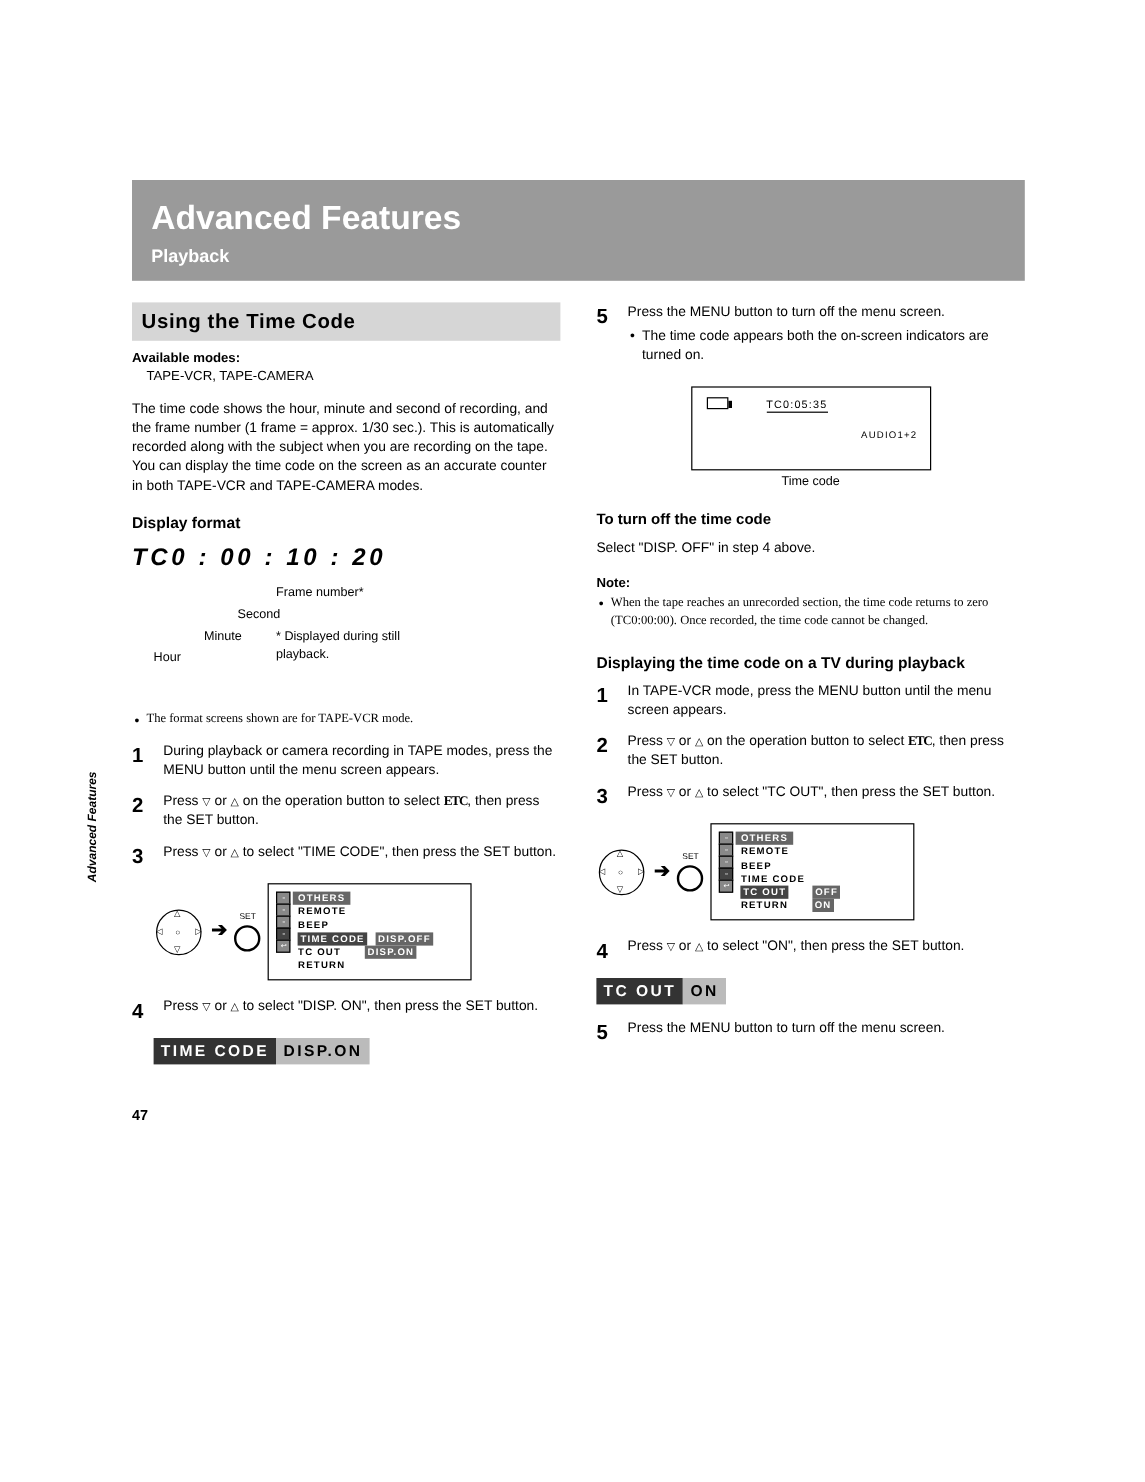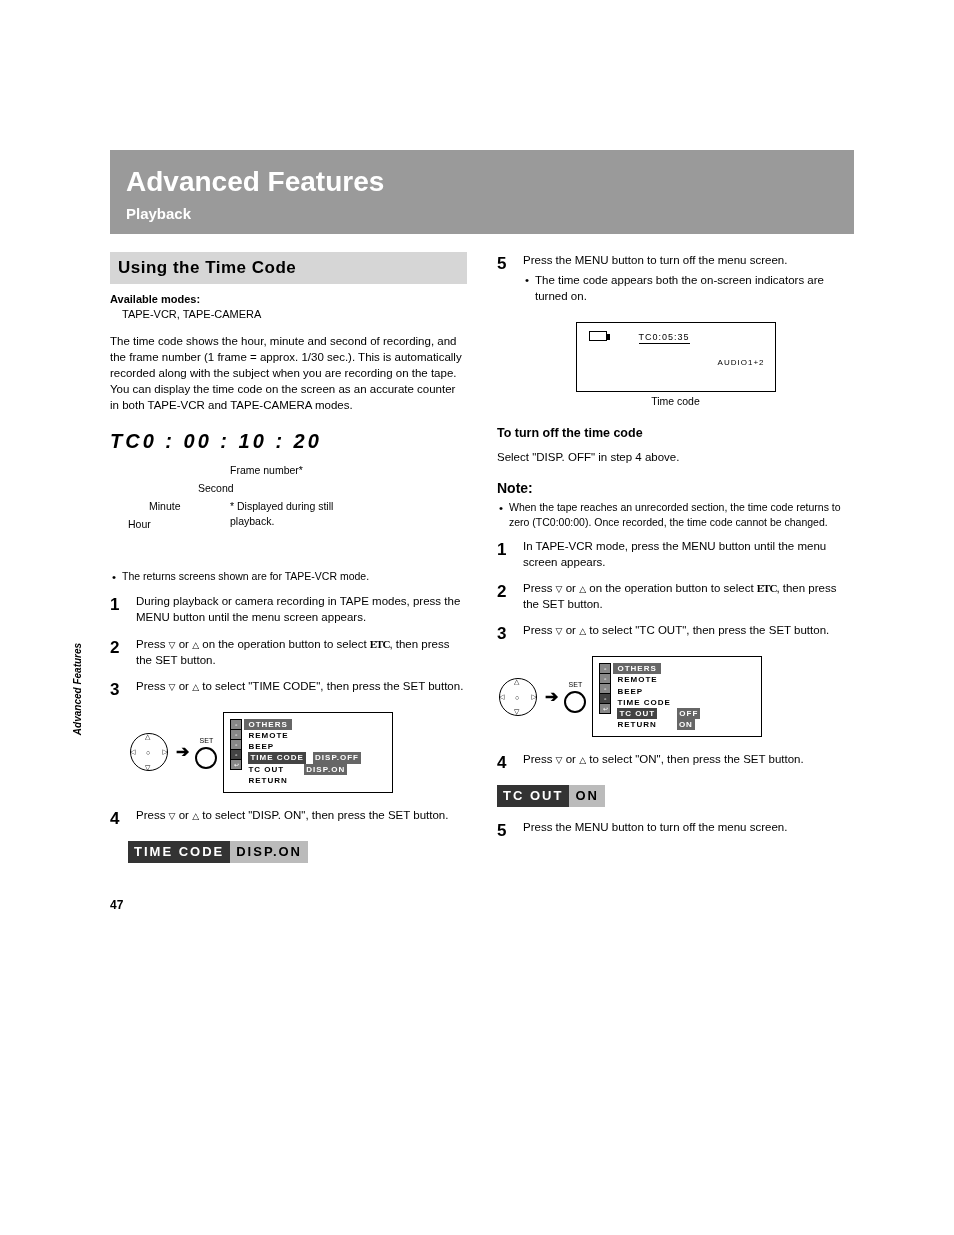--- a/index.html
+++ b/index.html
@@ -39,21 +39,21 @@
   .step-num { font-size: 17px; font-weight: bold; min-width: 14px; }
   .step-body { font-size: 11.5px; }
   .bullet { display: flex; gap: 6px; font-size: 11.5px; margin-bottom: 8px; }
   .bullet .dot { margin-left: 2px; }
   .tri { font-size: 9px; display: inline; }
   .etc { font-family: serif; font-style: normal; letter-spacing: -1px; font-weight: bold; font-size: 11px; }
   .tc-format { text-align: left; margin-bottom: 6px; font-style: italic; }
   .tc-big { font-family: "Arial Black", Arial, sans-serif; font-weight: 900; font-size: 20px; letter-spacing: 3px; }
   .tc-diag { position: relative; height: 100px; margin-bottom: 8px; }
   .tc-diag .lbl { position: absolute; font-size: 10.5px; white-space: nowrap; }
-  .note-small { font-size: 10.5px; }
+  .note-small { font-size: 10.5px; font-family: Liberation Serif, serif; }
   .menu-block { display: flex; align-items: center; gap: 6px; margin: 4px 0 14px 18px; }
   .nav-pad {
     width: 42px; height: 42px; position: relative; display: flex; justify-content: center; align-items: center;
   }
   .nav-pad .ring { width: 38px; height: 38px; border: 1.5px solid #000; border-radius: 50%; position: relative; }
   .nav-pad .glyph { position: absolute; font-size: 7px; }
   .nav-set { display: flex; flex-direction: column; align-items: center; font-size: 7px; gap:1px;}
   .nav-set .circ { width: 22px; height: 22px; border: 2.5px double #000; border-radius: 50%; }
   .arrow-r { font-size: 16px; font-weight: bold; }
   .osd-box {
@@ -83,21 +83,21 @@
   .screen-demo {
     border: 1.5px solid #000; width: 200px; height: 70px; margin: 8px auto 2px; position: relative;
     font-family: "Arial Black", Arial, sans-serif; font-size: 9px; font-weight:400;
   }
   .screen-demo .batt { position: absolute; top: 8px; left: 12px; width:18px; height:10px; border:1.5px solid #000; }
   .screen-demo .batt::after{content:""; position:absolute; right:-4px; top:2px; width:3px; height:6px; background:#000;}
   .screen-demo .tc { position: absolute; top: 8px; left: 62px; letter-spacing:1px;}
   .screen-demo .tc span{border-bottom:1px solid #000; padding-bottom:1px;}
   .screen-demo .audio { position: absolute; top: 34px; right: 10px; font-size:8px; letter-spacing:1px;}
   .tc-caption { text-align: center; font-size: 10.5px; margin-bottom: 14px; }
-  .note-label { font-weight: bold; font-size: 14px; margin-bottom: 2px; }
+  .note-label { font-weight: bold; font-size: 11px; margin-bottom: 2px; }
   .page-num { font-weight: bold; margin-top: 30px; font-size: 12px; }
   .side-tab {
     position: absolute; left: -78px; top: 430px; transform: rotate(-90deg);
     font-size: 10px; font-weight: bold; font-style: italic; white-space: nowrap;
   }
 </style>
 </head>
 <body>
 
 <div class="header-bar">
@@ -111,34 +111,35 @@
   <div class="col">
     <div class="section-bar">Using the Time Code</div>
 
     <div>
       <div class="avail-label">Available modes:</div>
       <div class="avail-modes">TAPE-VCR, TAPE-CAMERA</div>
     </div>
 
     <div class="para">The time code shows the hour, minute and second of recording, and the frame number (1 frame = approx. 1/30 sec.). This is automatically recorded along with the subject when you are recording on the tape. You can display the time code on the screen as an accurate counter in both TAPE-VCR and TAPE-CAMERA modes.</div>
 
+    <div class="subhead">Display format</div>
     <div class="tc-format">
       <span class="tc-big">TC0 : 00 : 10 : 20</span>
     </div>
     <div class="tc-diag">
       <span class="lbl" style="left:120px; top:2px;">Frame number*</span>
       <span class="lbl" style="left:88px; top:20px;">Second</span>
-      <span class="lbl" style="left:39px; top:38px;">Minute</span>
+      <span class="lbl" style="left:60px; top:38px;">Minute</span>
       <span class="lbl" style="left:18px; top:56px;">Hour</span>
       <span class="lbl" style="left:120px; top:38px; width:140px; white-space:normal;">* Displayed during still playback.</span>
     </div>
 
     <div class="bullet">
       <span class="dot">•</span>
-      <span class="note-small">The returns screens shown are for TAPE-VCR mode.</span>
+      <span class="note-small">The format screens shown are for TAPE-VCR mode.</span>
     </div>
 
     <div class="step">
       <div class="step-num">1</div>
       <div class="step-body">During playback or camera recording in TAPE modes, press the MENU button until the menu screen appears.</div>
     </div>
 
     <div class="step">
       <div class="step-num">2</div>
       <div class="step-body">
@@ -224,20 +225,21 @@
 
     <div class="subhead-bold">To turn off the time code</div>
     <div class="para">Select "DISP. OFF" in step 4 above.</div>
 
     <div class="note-label">Note:</div>
     <div class="bullet">
       <span class="dot">•</span>
       <span class="note-small">When the tape reaches an unrecorded section, the time code returns to zero (TC0:00:00). Once recorded, the time code cannot be changed.</span>
     </div>
 
+    <div class="subhead" style="margin-top:18px;">Displaying the time code on a TV during playback</div>
 
     <div class="step">
       <div class="step-num">1</div>
       <div class="step-body">In TAPE-VCR mode, press the MENU button until the menu screen appears.</div>
     </div>
 
     <div class="step">
       <div class="step-num">2</div>
       <div class="step-body">
         <span>Press </span><span class="tri">▽</span><span> or </span><span class="tri">△</span><span> on the operation button to select </span><span class="etc">ETC</span><span>, then press the SET button.</span>

